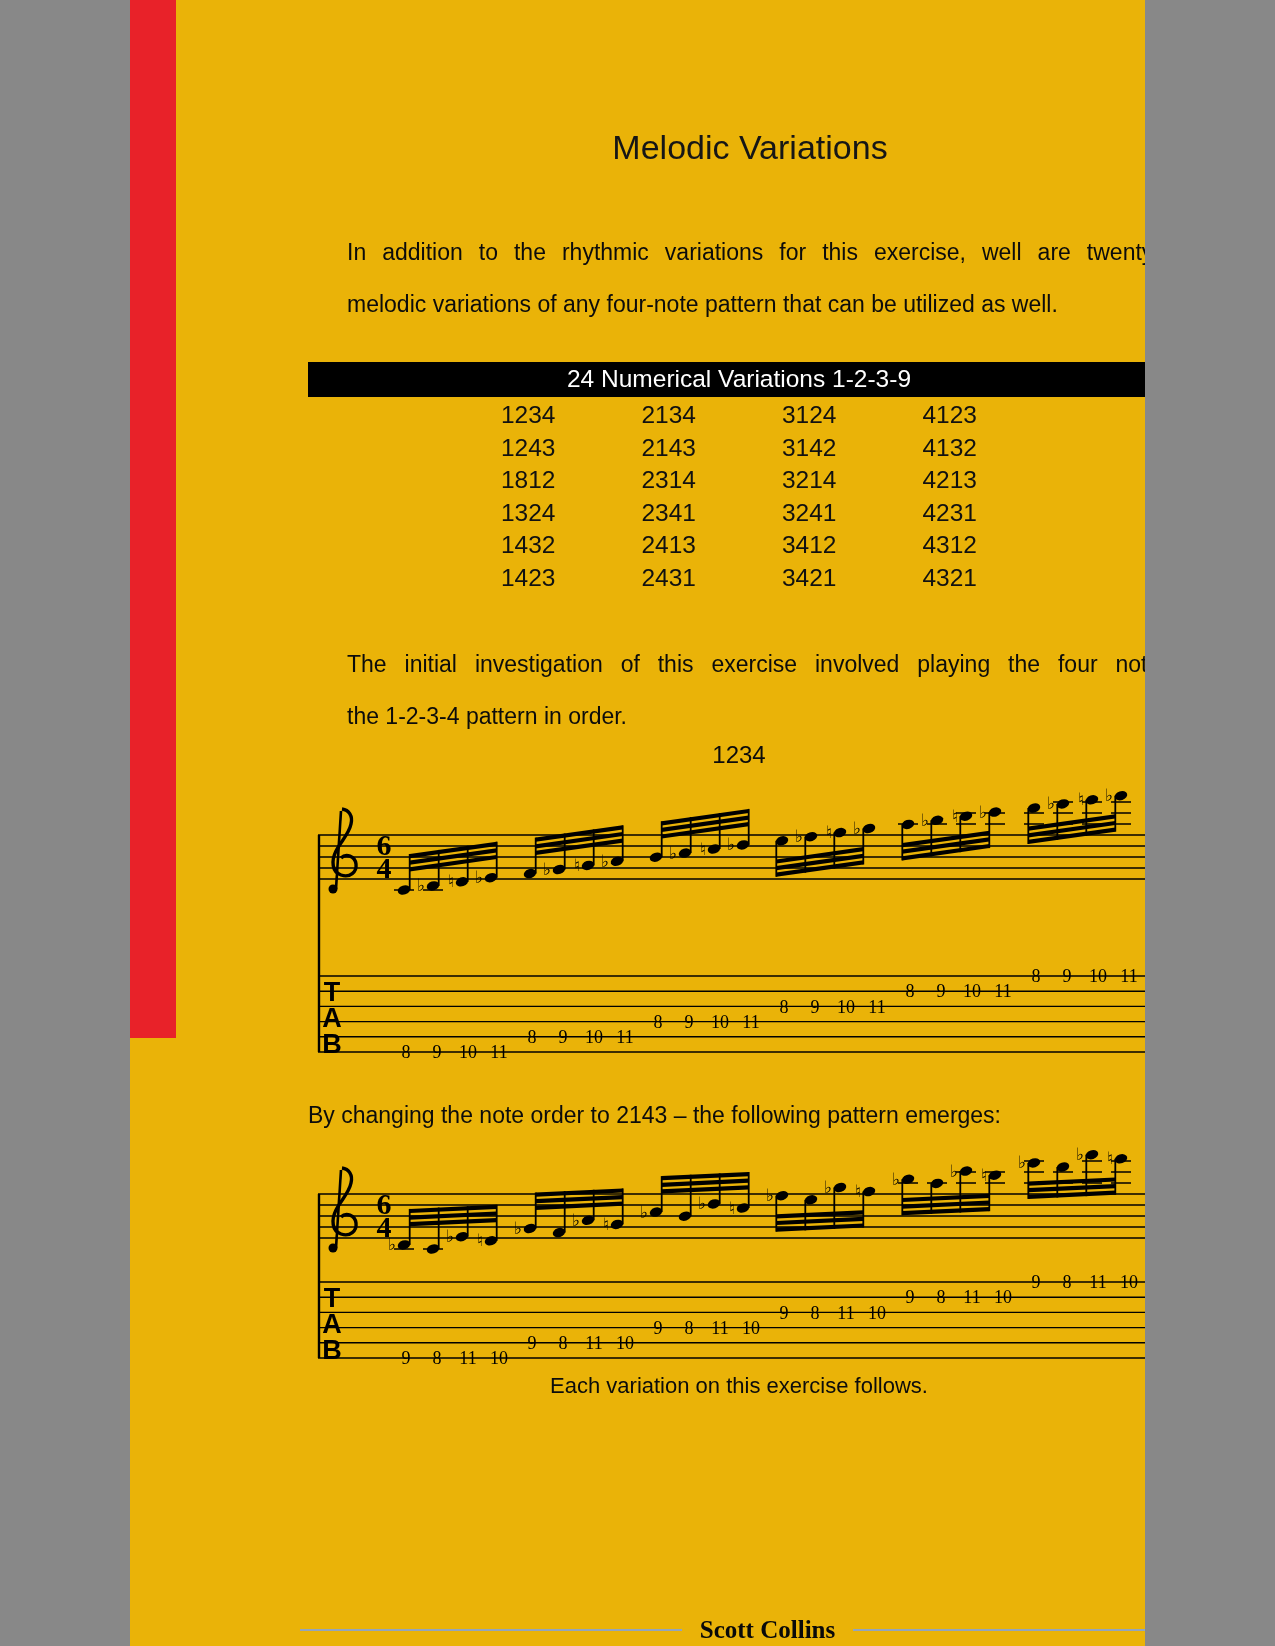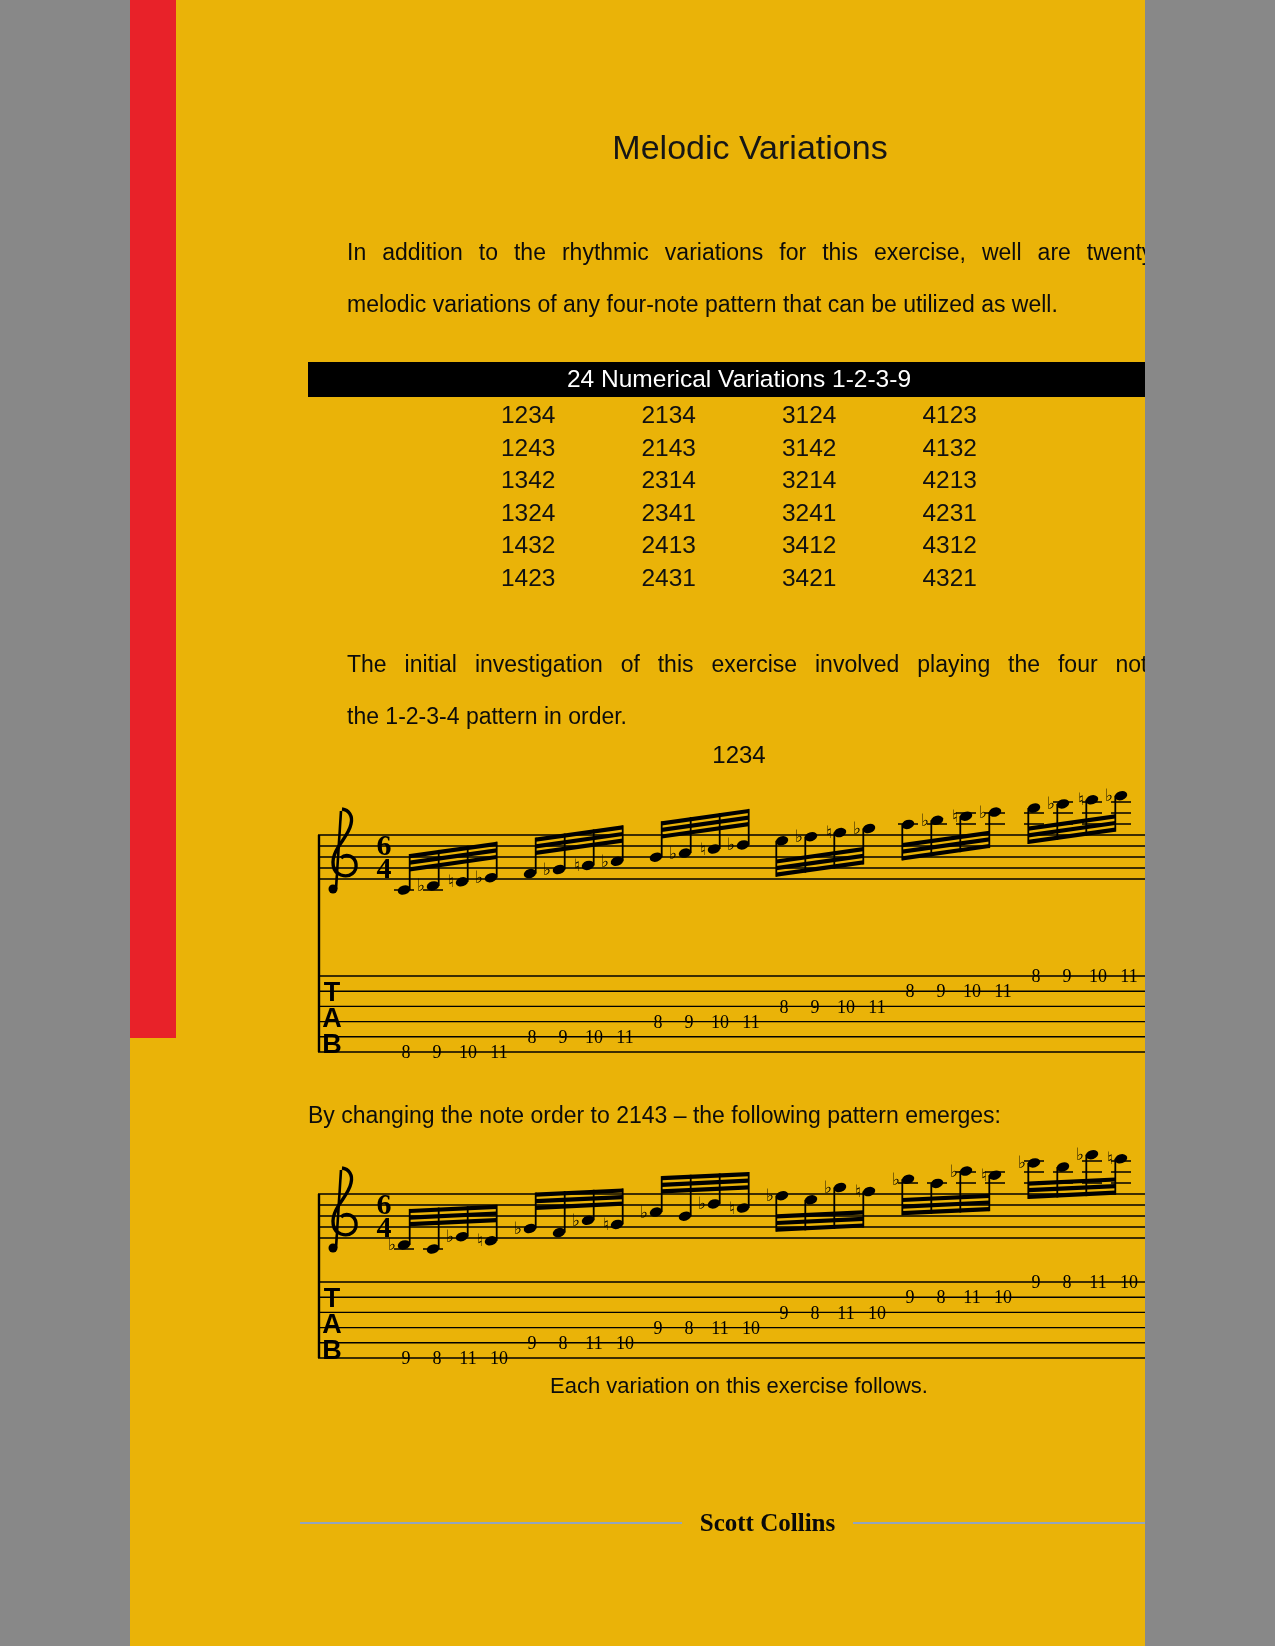--- a/index.html
+++ b/index.html
@@ -17,21 +17,21 @@
   .vtable{position:absolute;left:178px;top:399px;width:862px;padding:0;box-sizing:border-box;}
   .vrow{display:grid;grid-template-columns:repeat(4,1fr);margin:0 150px 0 150px;
         font-size:24.5px;line-height:32.5px;color:#111;}
   .vcell{text-align:center;}
   .ex-label{position:absolute;left:178px;top:741px;width:862px;text-align:center;font-size:24px;color:#0c0c0c;}
   .trans{position:absolute;left:178px;top:1102px;width:900px;font-size:23px;color:#0c0c0c;}
   .closing{position:absolute;left:178px;top:1373px;width:862px;text-align:center;font-size:22px;color:#0c0c0c;}
   .music{position:absolute;left:178px;}
   #sys1{top:778px;}
   #sys2{top:1140px;}
-  .footer{position:absolute;left:170px;top:1509px;width:935px;display:flex;align-items:center;}
+  .footer{position:absolute;left:170px;top:1616px;width:935px;display:flex;align-items:center;}
   .footer .rule{flex:1;height:2px;background:#93a5bd;}
   .footer .author{padding:0 18px;font-family:"Liberation Serif",serif;font-weight:bold;
                   font-size:25px;color:#0a0a0a;}
   .badge{position:absolute;left:1149px;top:782px;width:80px;height:80px;border-radius:50%;
          background:#0c0c0c;box-shadow:0 0 0 9px #ededed, 0 0 0 12px #f8f8f8;
          display:flex;align-items:center;justify-content:center;}
   .badge span{color:#fff;font-family:"Liberation Serif",serif;font-weight:bold;font-size:26px;}
 </style>
 </head>
 <body>
@@ -72,21 +72,21 @@
         <div class="vcell">3124</div>
         <div class="vcell">4123</div>
       </div>
       <div class="vrow">
         <div class="vcell">1243</div>
         <div class="vcell">2143</div>
         <div class="vcell">3142</div>
         <div class="vcell">4132</div>
       </div>
       <div class="vrow">
-        <div class="vcell">1342</div>
+        <div class="vcell">1812</div>
         <div class="vcell">2314</div>
         <div class="vcell">3214</div>
         <div class="vcell">4213</div>
       </div>
       <div class="vrow">
         <div class="vcell">1324</div>
         <div class="vcell">2341</div>
         <div class="vcell">3241</div>
         <div class="vcell">4231</div>
       </div>

